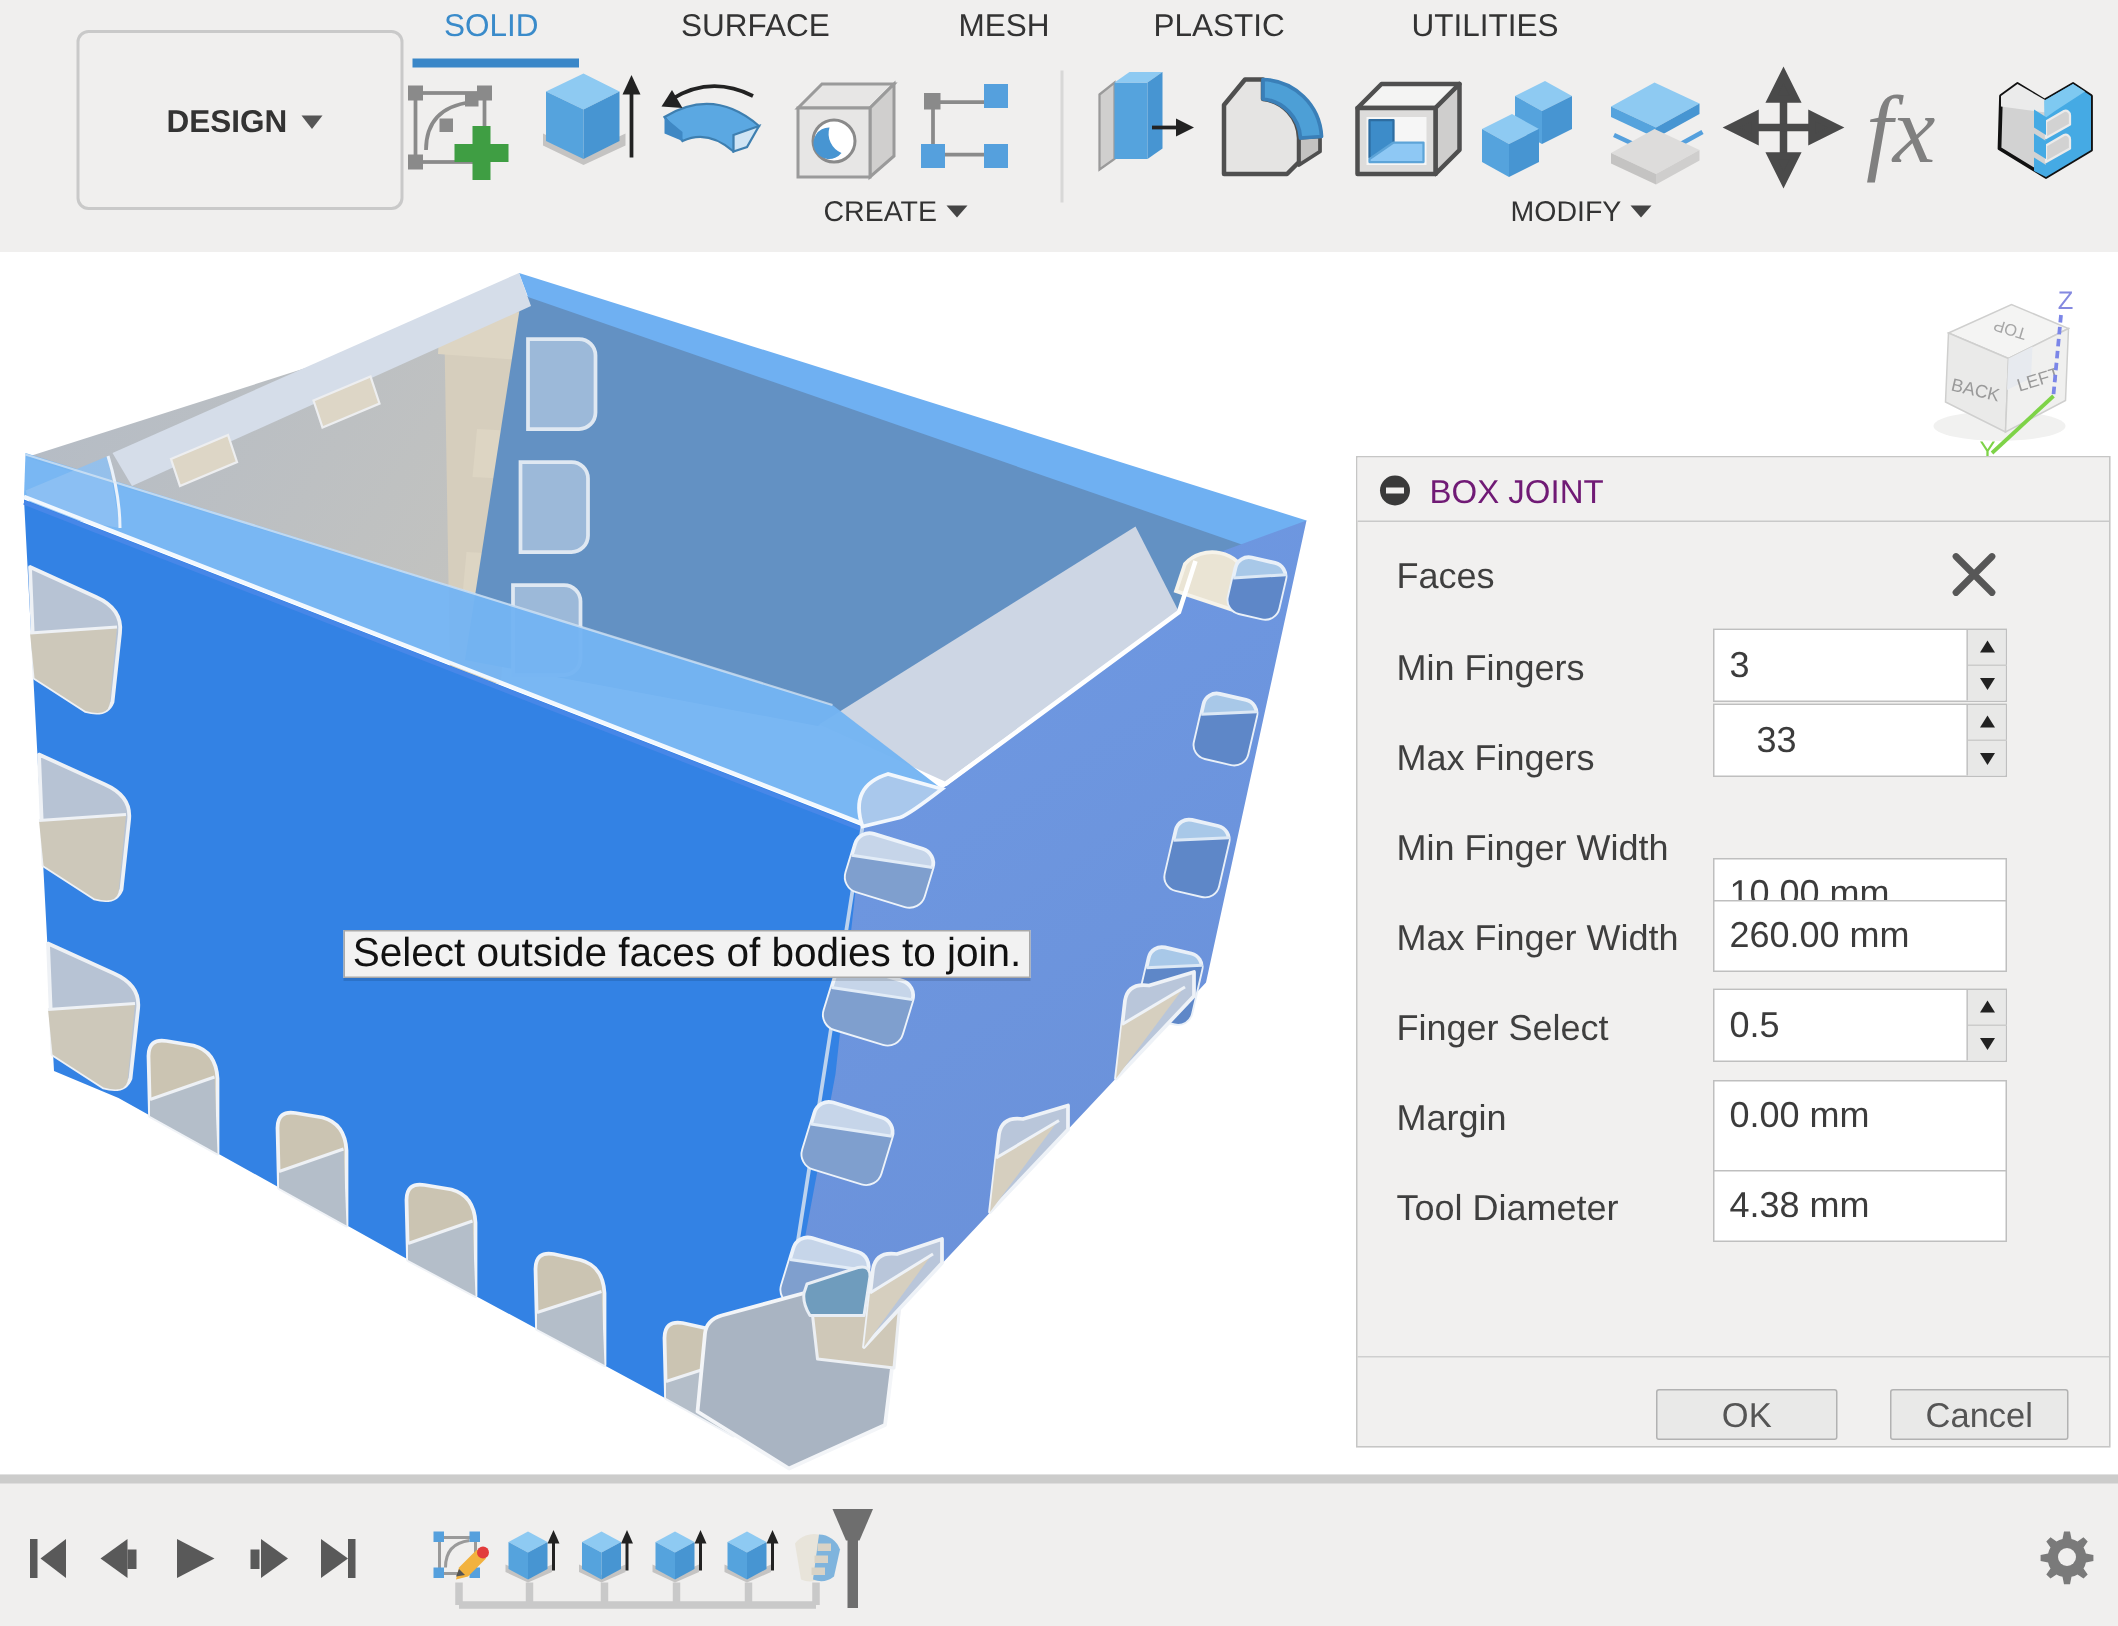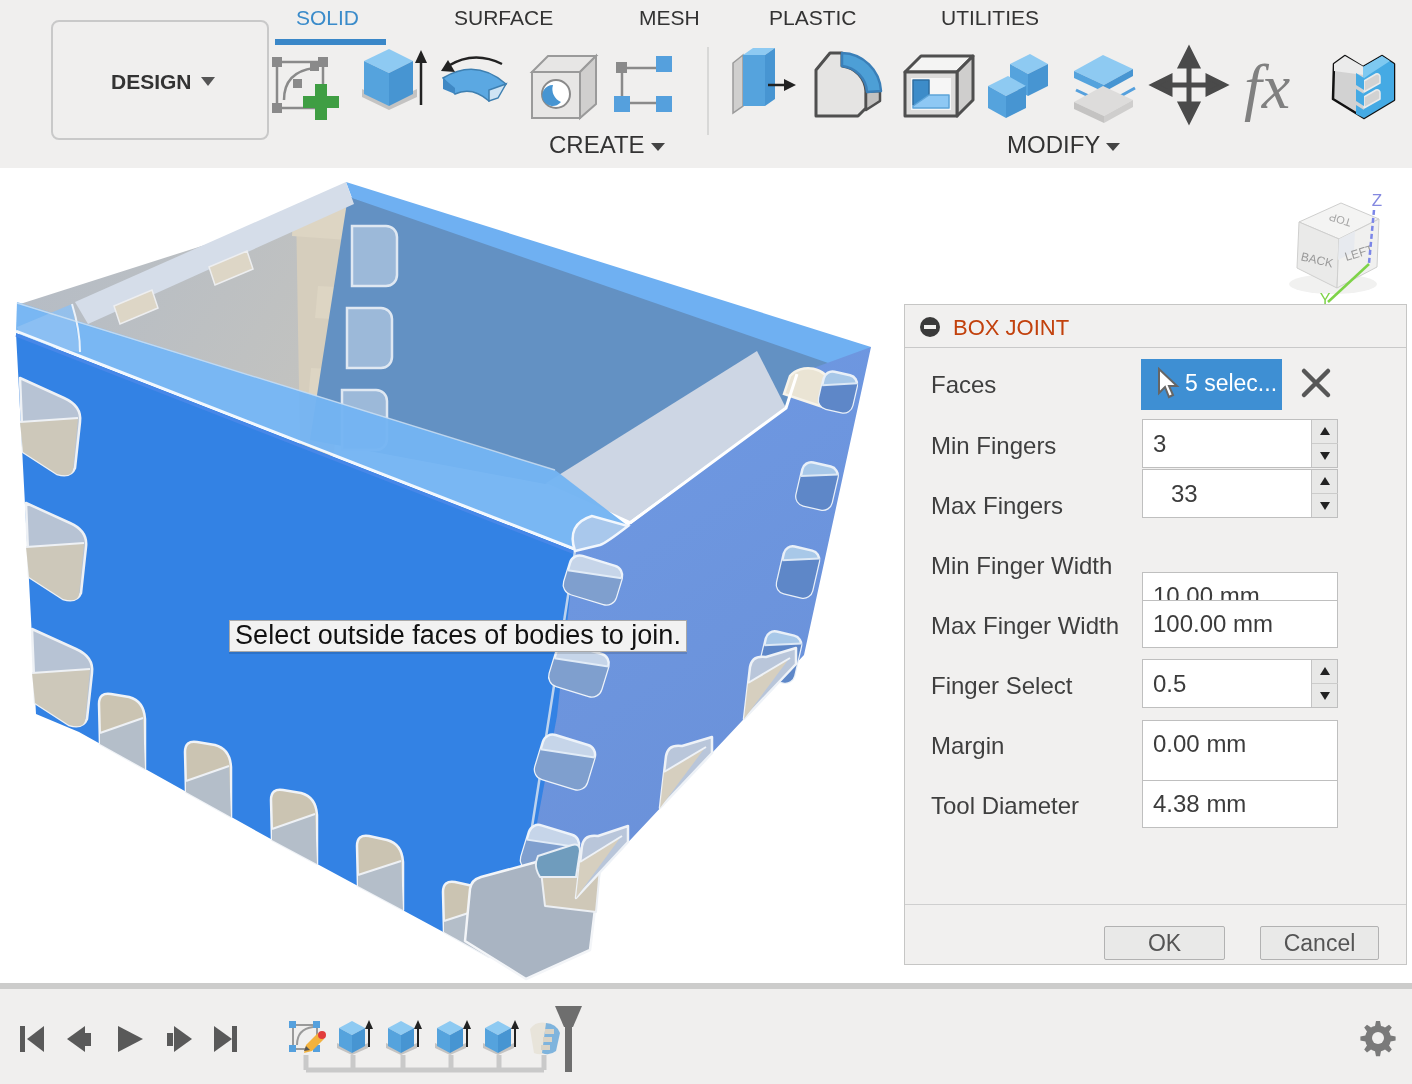--- a/index.html
+++ b/index.html
@@ -9,34 +9,34 @@
 
 #toolbar { position:absolute; left:0; top:0; width:1412px; height:168px; background:#f0efee; }
 #designbtn { position:absolute; left:23px; top:20px; width:218px; height:120px;
   border:2px solid #c9c9c9; border-radius:8px;margin-left:28px; }
 #designbtn span { position:absolute; left:58px; top:48px; font-size:21px; font-weight:bold; color:#333; }
 #designbtn .caret { position:absolute; left:148px; top:55px; width:0; height:0;
   border-left:7px solid transparent; border-right:7px solid transparent; border-top:9px solid #555; }
 .tab { position:absolute; top:6px; font-size:21px; color:#333; }
 .tab.active { color:#3a8bca; }
 #solidbar { position:absolute; left:275px; top:39px; width:111px; height:6px; background:#3a87c8; }
-.grouplabel { position:absolute; top:131px; font-size:24px; color:#333;text-align:right; }
+.grouplabel { position:absolute; top:131px; font-size:19px; color:#333;text-align:right; }
 .grouplabel .caret { display:inline-block; width:0; height:0; margin-left:6px; margin-bottom:2px;
   border-left:7px solid transparent; border-right:7px solid transparent; border-top:8px solid #444; }
 #divider1 { position:absolute; left:707px; top:47px; width:2px; height:88px; background:#d8d8d7; }
 
 #tooltip { position:absolute; left:229px; top:620px; width:458px; height:32px; background:#f2f2f2;
   border:1px solid #a9a9a9; box-shadow:0 2px 0 rgba(0,0,0,0.12); font-size:27px; color:#111;
   text-align:center; line-height:29px; }
 
 #dialog { position:absolute; left:904px; top:304px; width:503px; height:661px;
   background:#f1f0ef; border:1px solid #c6c6c5; }
 #dlghead { position:absolute; left:0; top:0; width:501px; height:43px; background:#f1f0ef;
   border-bottom:1px solid #c9c9c9; }
-#dlghead .title { position:absolute; left:48px; top:10px; font-size:22px; color:#c2410c; }
+#dlghead .title { position:absolute; left:48px; top:10px; font-size:22px; color:#701a75; }
 #dlgfoot { position:absolute; left:0; bottom:0; width:501px; height:60px; border-top:1px solid #cfcfcf; }
 .dbtn { position:absolute; top:21px; height:34px; background:#e9e9e8; border:1px solid #b2b2b2;
   border-radius:2px; font-size:23px; color:#555; text-align:center; line-height:32px; }
 #okbtn { left:199px; width:121px; }
 #cancelbtn { left:355px; width:119px; }
 .rowlabel { position:absolute; left:26px; font-size:24px; color:#3f3f3f; }
 .inp { position:absolute; left:237px; width:196px; background:#fff; border:1px solid #bfbfbf;
   font-size:24px; color:#3c3c3c; padding-left:10px; }
 .spinner { position:absolute; left:168px; width:26px; background:#e8e8e7; border-left:1px solid #c4c4c4; }
 .spinner .up { position:absolute; left:0; top:0; width:26px; height:50%; }
@@ -363,26 +363,20 @@
 
   <div id="dialog">
     <div id="dlghead">
       <svg width="28" height="28" style="position:absolute;left:12px;top:9px" viewBox="0 0 28 28">
         <circle cx="13" cy="13" r="10" fill="#3a3a3a"></circle>
         <rect x="7" y="11" width="12" height="4" fill="#f1f0ef"></rect>
       </svg>
       <span class="title">BOX JOINT</span>
     </div>
     <div class="rowlabel" style="top:66px">Faces</div>
-    <div id="facesbtn">
-        <span>5 selec...</span>
-      <svg width="30" height="36" viewBox="0 0 30 36" style="position:absolute;left:12px;top:8px">
-        <path d="M6 2 L6 26 L12 20 L16 30 L20 28 L16 19 L24 19 Z" fill="#fff" stroke="#666" stroke-width="2"></path>
-      </svg>
-    </div>
     <svg id="xclose" viewBox="0 0 32 32">
       <path d="M4 4 L28 28 M28 4 L4 28" stroke="#575757" stroke-width="4.5" stroke-linecap="round"></path>
     </svg>
 
     <div class="rowlabel" style="top:127px">Min Fingers</div>
     <div class="inp" style="top:114px; height:49px; line-height:47px;">3
       <div class="spinner" style="top:0; height:47px;">
           <div class="up"></div>
           <div class="dn"></div>
         </div>
@@ -393,21 +387,21 @@
       <div class="spinner" style="top:0; height:47px;">
           <div class="up"></div>
           <div class="dn"></div>
         </div>
     </div>
 
     <div class="rowlabel" style="top:247px">Min Finger Width</div>
     <div class="inp" style="top:235px; height:48px; line-height:46px;margin-top:32px;">10.00 mm</div>
 
     <div class="rowlabel" style="top:307px">Max Finger Width</div>
-    <div class="inp" style="top:295px; height:48px; line-height:46px;">100.00 mm</div>
+    <div class="inp" style="top:295px; height:48px; line-height:46px;">260.00 mm</div>
 
     <div class="rowlabel" style="top:367px">Finger Select</div>
     <div class="inp" style="top:354px; height:49px; line-height:47px;">0.5
       <div class="spinner" style="top:0; height:47px;">
           <div class="up"></div>
           <div class="dn"></div>
         </div>
     </div>
 
     <div class="rowlabel" style="top:427px">Margin</div>

